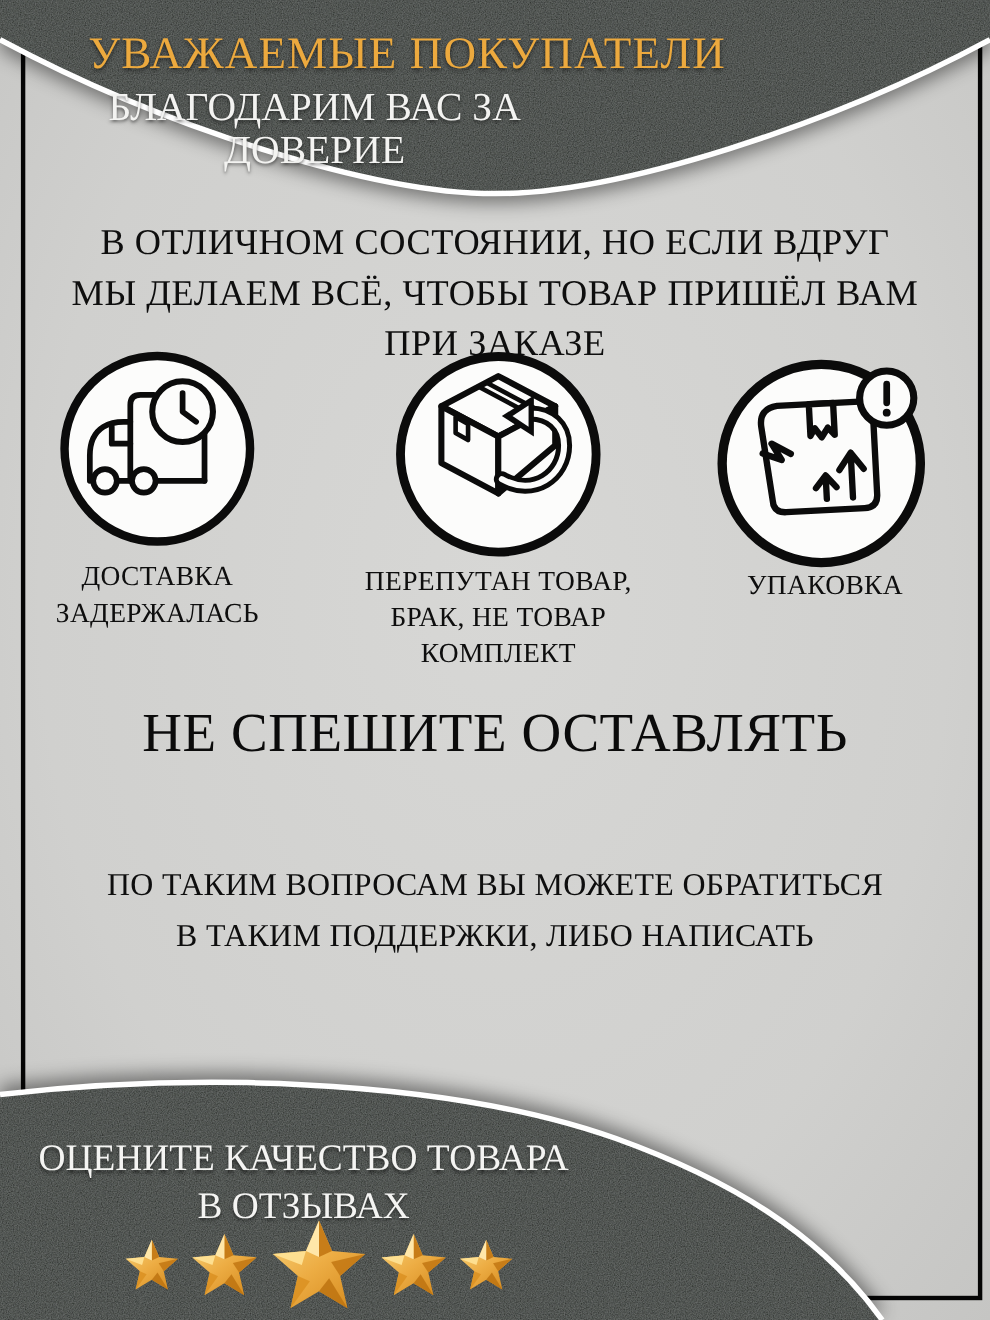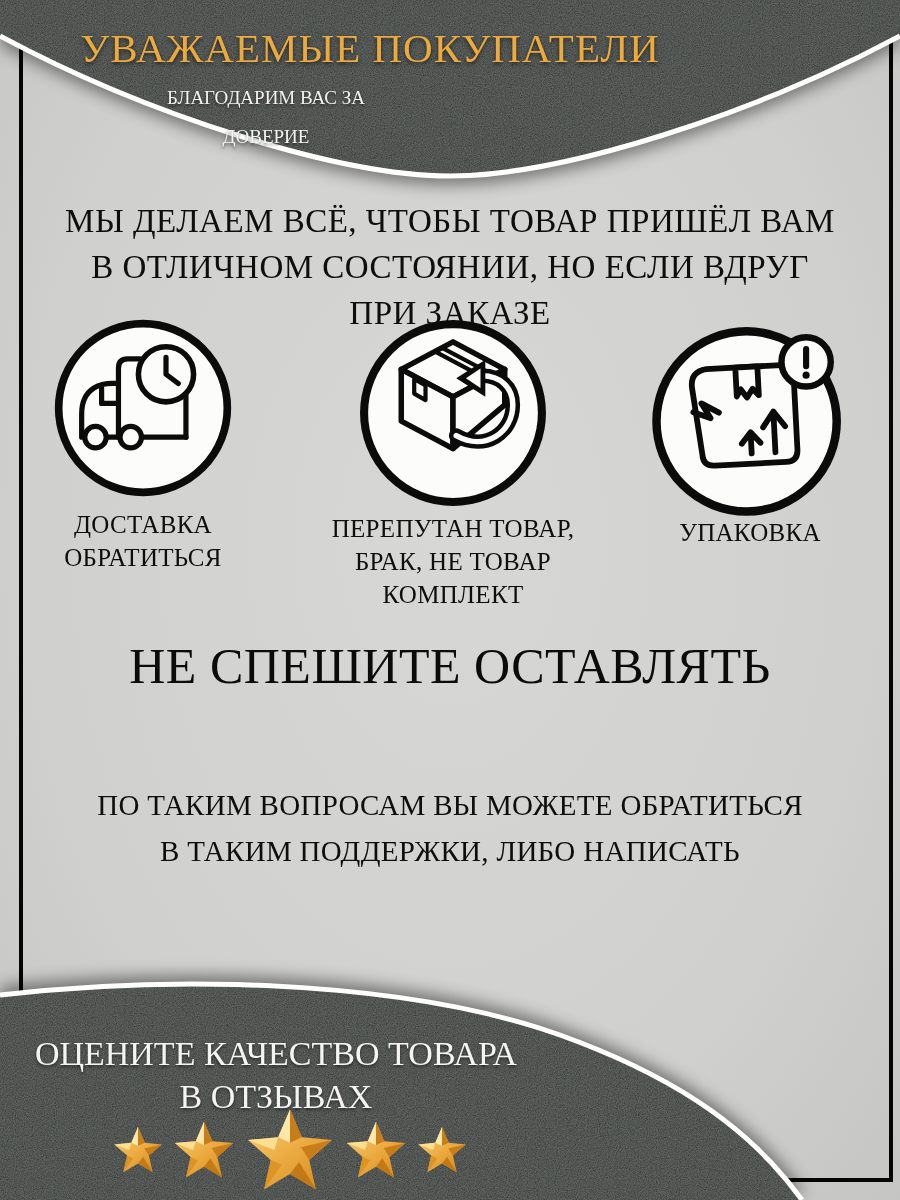--- a/index.html
+++ b/index.html
@@ -9,21 +9,21 @@
     font-family:"Liberation Serif","DejaVu Serif",serif;font-weight:400;
   }
   
   .frame{position:absolute;left:19px;top:19px;width:866px;height:1155px;border:4px solid #050505;z-index:1;}
   
   .arc-top{position:absolute;top:0;left:0;z-index:2;filter:drop-shadow(0 6px 8px rgba(0,0,0,.45));}
   .arc-bottom{position:absolute;bottom:0;left:0;z-index:2;filter:drop-shadow(0 -6px 8px rgba(0,0,0,.45));}
   
   .layer{position:absolute;z-index:5;text-align:center;}
   .hdr-title{top:24px;left:0;width:740px;font-size:41px;letter-spacing:1px;color:#ECA93E;text-shadow:0 2px 4px rgba(0,0,0,.6);}
-  .hdr-sub{top:78px;left:0;width:532px;font-size:19px;line-height:39px;color:#F3F3F1;text-shadow:0 2px 3px rgba(0,0,0,.5);}
+  .hdr-sub{top:78px;left:0;width:532px;font-size:36px;line-height:39px;color:#F3F3F1;text-shadow:0 2px 3px rgba(0,0,0,.5);padding-left:20px;}
   .intro{top:198px;left:30px;width:840px;font-size:33px;line-height:46px;color:#0E0E0E;letter-spacing:.5px;}
   .issues{position:absolute;top:316px;left:0;width:764px;height:300px;z-index:5;}
   .issue-col{position:absolute;text-align:center;}
   .col1{left:33px;width:220px;}
   .col2{left:323px;width:260px;}
   .col3{left:627px;width:246px;}
   .issue-label{font-size:25px;line-height:33px;color:#0E0E0E;letter-spacing:.3px;}
   .col1 .issue-label{margin-top:8px;}
   .col2 .issue-label{margin-top:2px;}
   .col3 .issue-label{margin-top:-4px;}
@@ -96,22 +96,22 @@
     <path d="M0,35 C200,12 420,25 560,75 C660,111 745,160 802,240" fill="none" stroke="#FFFFFF" stroke-width="5"></path>
   </svg>
 
   <div class="layer hdr-title">УВАЖАЕМЫЕ ПОКУПАТЕЛИ</div>
   <div class="layer hdr-sub">
     <div>БЛАГОДАРИМ ВАС ЗА</div>
     <div>ДОВЕРИЕ</div>
   </div>
 
   <div class="layer intro">
+    <div>В ОТЛИЧНОМ СОСТОЯНИИ, НО ЕСЛИ ВДРУГ</div>
     <div>МЫ ДЕЛАЕМ ВСЁ, ЧТОБЫ ТОВАР ПРИШЁЛ ВАМ</div>
-    <div>В ОТЛИЧНОМ СОСТОЯНИИ, НО ЕСЛИ ВДРУГ</div>
     <div>ПРИ ЗАКАЗЕ</div>
   </div>
 
   <div class="issues">
 
     <div class="issue-col col1">
       <svg class="icon-svg" width="184" height="184" viewBox="0 0 120 120">
         <circle cx="60" cy="60" r="55" fill="#FCFCFB" stroke="#0B0B0B" stroke-width="5"></circle>
         <g stroke="#0B0B0B" stroke-width="3.4" fill="none" stroke-linecap="round" stroke-linejoin="round">
           <path d="M20,79 V64 Q20,52 28,47 Q33,44 40,44 L44,44"></path>
@@ -121,21 +121,21 @@
           <path d="M36,79 H45"></path>
           <path d="M59,79 H88"></path>
         </g>
         <circle cx="29" cy="79" r="7" fill="#FCFCFB" stroke="#0B0B0B" stroke-width="3.4"></circle>
         <circle cx="52" cy="79" r="7" fill="#FCFCFB" stroke="#0B0B0B" stroke-width="3.4"></circle>
         <circle cx="75" cy="38" r="18" fill="#FCFCFB" stroke="#0B0B0B" stroke-width="3.6"></circle>
         <path d="M75,27 V38 L83,44" fill="none" stroke="#0B0B0B" stroke-width="3.4" stroke-linecap="round" stroke-linejoin="round"></path>
       </svg>
       <div class="issue-label">
         <div>ДОСТАВКА</div>
-        <div>ОБРАТИТЬСЯ</div>
+        <div>ЗАДЕРЖАЛАСЬ</div>
       </div>
     </div>
 
     <div class="issue-col col2">
       <svg class="icon-svg" width="194" height="194" viewBox="0 0 120 120">
         <circle cx="60" cy="60" r="55" fill="#FCFCFB" stroke="#0B0B0B" stroke-width="5"></circle>
         <g stroke="#0B0B0B" stroke-width="3.4" fill="#FCFCFB" stroke-linejoin="round">
           <polygon points="60,16 92,33 60,50 28,33"></polygon>
           <polygon points="28,33 60,50 60,82 28,65"></polygon>
           <polygon points="92,33 92,55 60,82 60,50"></polygon>

